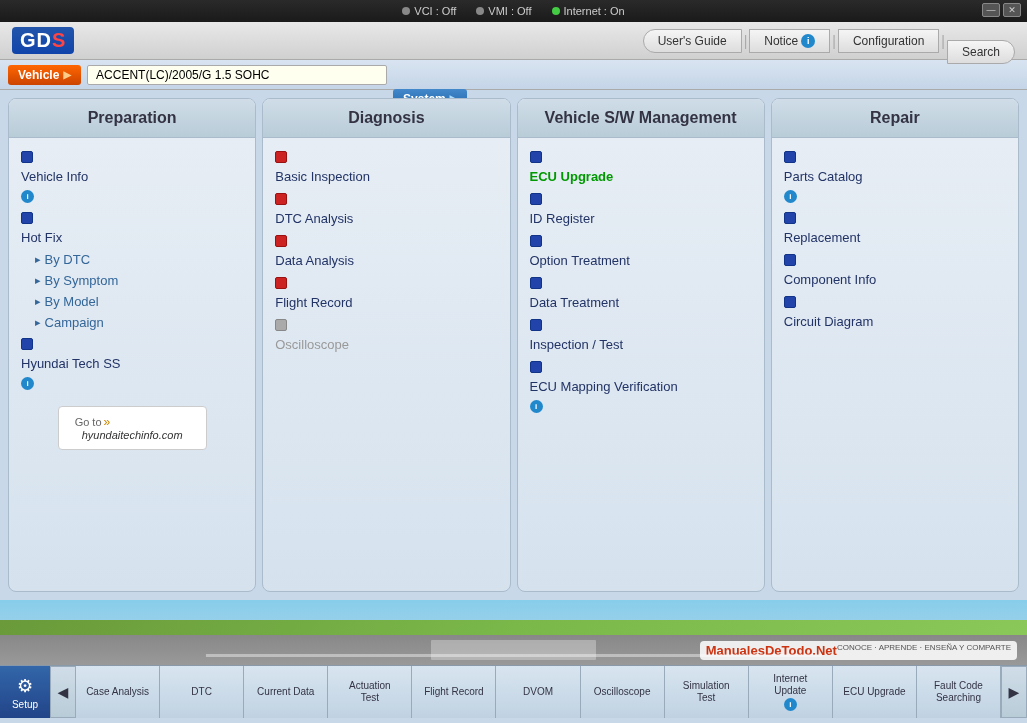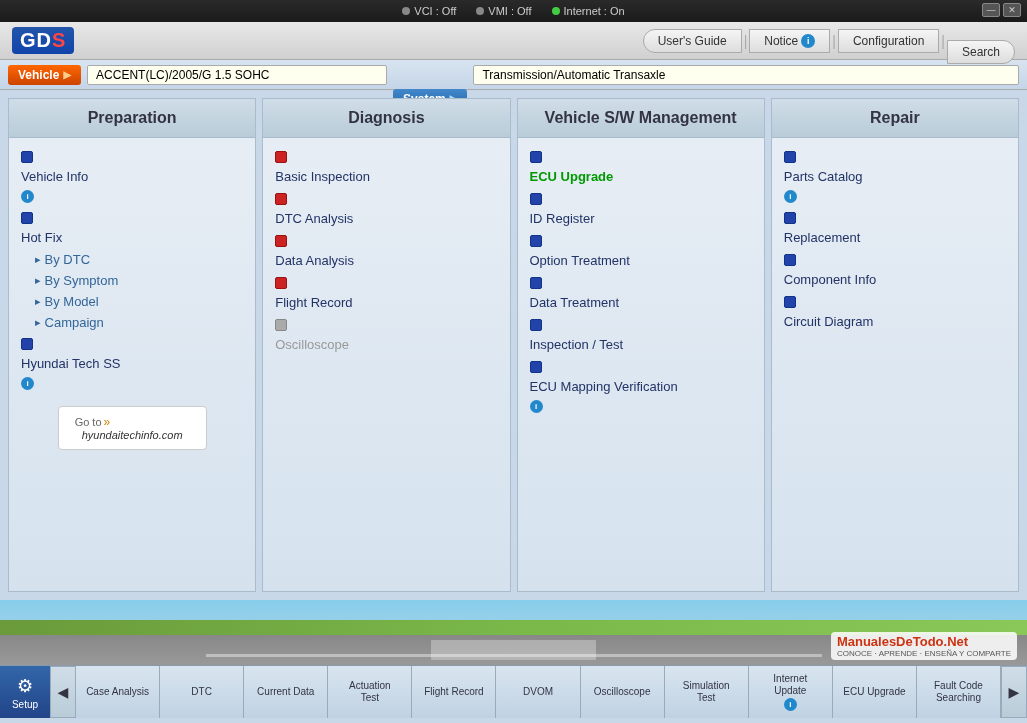--- a/index.html
+++ b/index.html
@@ -102,21 +102,21 @@
       display: flex;
       height: 510px;
       padding: 8px;
       gap: 6px;
     }
 
     .panel {
       flex: 1;
       background: linear-gradient(to bottom, #e8eef5, #d5e2ee);
       border: 1px solid #aabbcc;
-      border-radius: 0;
+      border-radius: 8px;
       overflow: hidden;
     }
 
     .panel-header {
       background: linear-gradient(to bottom, #d0dde8, #b8ccd8);
       text-align: center;
       padding: 10px 0;
       font-size: 16px;
       font-weight: bold;
       color: #334;
@@ -305,21 +305,20 @@
 <div class="vehicle-bar">
   <div class="vehicle-btn">
     <span>Vehicle</span>
     <span class="vehicle-arrow">▶</span>
   </div>
   <div class="vehicle-value">ACCENT(LC)/2005/G 1.5 SOHC</div>
   <div class="system-btn">
     <span>System</span>
     <span style="color:#aaddff;font-size:10px;">▶</span>
   </div>
-  <div class="system-value">Transmission/Automatic Transaxle</div>
 </div>
 
 <div class="main-content">
 
   <div class="panel">
     <div class="panel-header">Preparation</div>
     <div class="panel-body">
       <div class="menu-item">
         <div class="menu-icon-blue"></div>
         <span>Vehicle Info</span>
@@ -444,21 +443,21 @@
   </div>
 </div>
 
 <div class="road-image">
   <div style="position:absolute;top:0;left:0;right:0;height:30px;background:linear-gradient(to bottom,#87ceeb,#9dd0e8);"></div>
   <div style="position:absolute;top:20px;left:0;right:0;height:18px;background:linear-gradient(135deg,#6a9a3a 0%,#7ab84a 50%,#8ac85a 100%);"></div>
   <div style="position:absolute;top:35px;left:0;right:0;bottom:0;background:linear-gradient(to bottom,#888,#999);"></div>
   <div style="position:absolute;top:40px;left:42%;right:42%;bottom:5px;background:rgba(255,255,255,0.3);border-radius:1px;"></div>
 
   <div class="watermark">
-    <div style="display:flex;flex-direction:column;">
+    <div style="display:flex;">
       <span style="font-size:13px;font-weight:bold;color:#cc3311;">ManualesDeTodo.Net</span>
       <span style="font-size:8px;color:#555;text-align:center;">CONOCE · APRENDE · ENSEÑA Y COMPARTE</span>
     </div>
   </div>
 </div>
 
 <div class="bottom-bar">
   <div class="setup-btn">
     <span style="font-size:18px;">⚙</span>
     <span>Setup</span>

